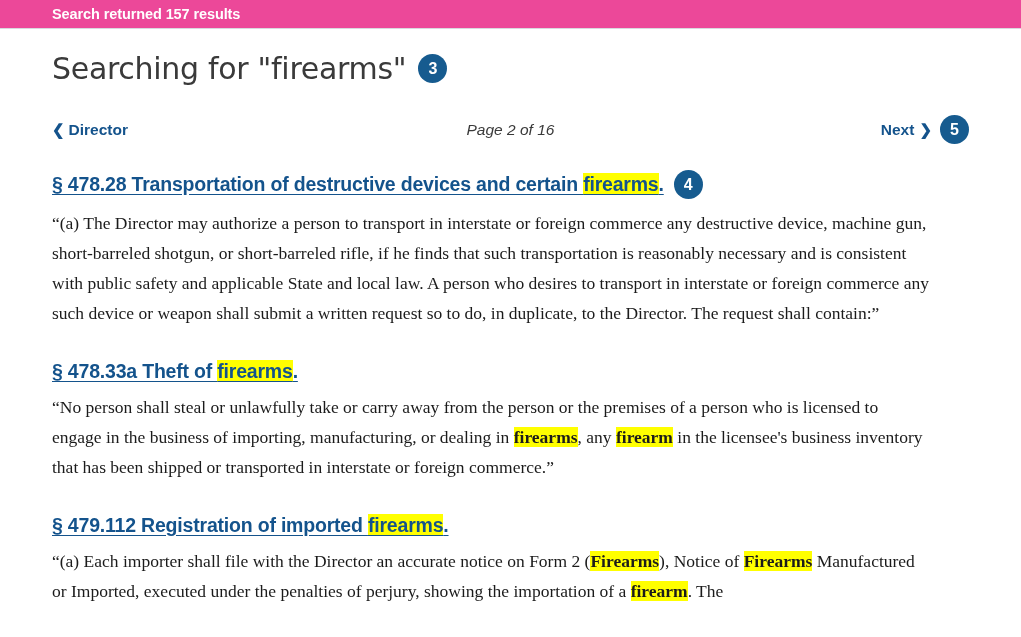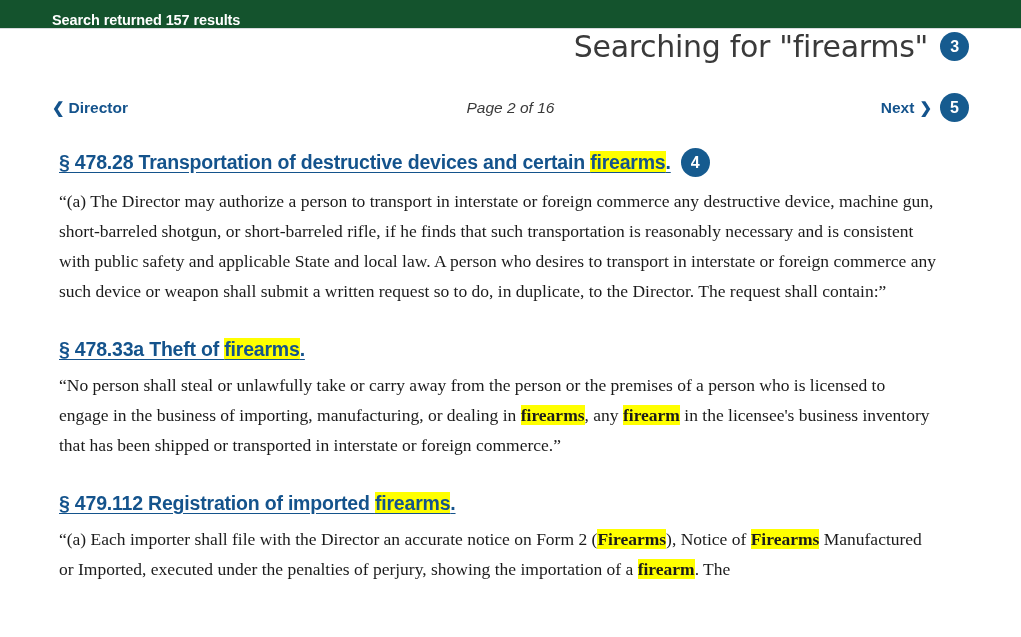--- a/index.html
+++ b/index.html
@@ -12,24 +12,24 @@
     width: 1021px;
     height: 637px;
     overflow: hidden;
     font-family: "Liberation Sans", sans-serif;
     color: #222222;
   }
 
   
   .topbar {
     height: 29px;
-    background: #14532d;
+    background: #ec4899;
     border-bottom: 1px solid #d8dade;
     display: flex;
-    align-items: flex-end;
+    align-items: center;
     box-sizing: border-box;
   }
   .topbar-text {
     color: #ffffff;
     font-size: 14.5px;
     font-weight: bold;
     font-family: "Liberation Sans", sans-serif;
     padding-left: 52px;
     letter-spacing: -0.1px;
   }
@@ -38,26 +38,26 @@
   .page {
     padding: 0 52px 0 52px;
     box-sizing: border-box;
   }
 
   
   .page-heading {
     display: flex;
     align-items: center;
     margin: 0;
+    padding-top: 22px;
     font-size: 30px;
     font-weight: normal;
     color: #3a3a3a;
     font-family: "DejaVu Sans", sans-serif;
     letter-spacing: -0.3px;
-    justify-content: flex-end;
   }
   .page-heading .title-text { white-space: pre; }
 
   
   .badge {
     display: inline-flex;
     align-items: center;
     justify-content: center;
     width: 29px;
     height: 29px;
@@ -111,21 +111,21 @@
   .pager-status {
     color: #3a3a3a;
     font-size: 15.5px;
     font-family: "Liberation Sans", sans-serif;
     white-space: nowrap;
     font-style: italic;
   }
 
   
   .results { margin-top: 26px; }
-  .result { margin-bottom: 32px; margin-left: 7px; }
+  .result { margin-bottom: 32px; }
   .result-title-row {
     display: flex;
     align-items: center;
   }
   .result-title {
     color: #14538c;
     font-size: 19.5px;
     font-weight: bold;
     font-family: "Liberation Sans", sans-serif;
     text-decoration: underline;

